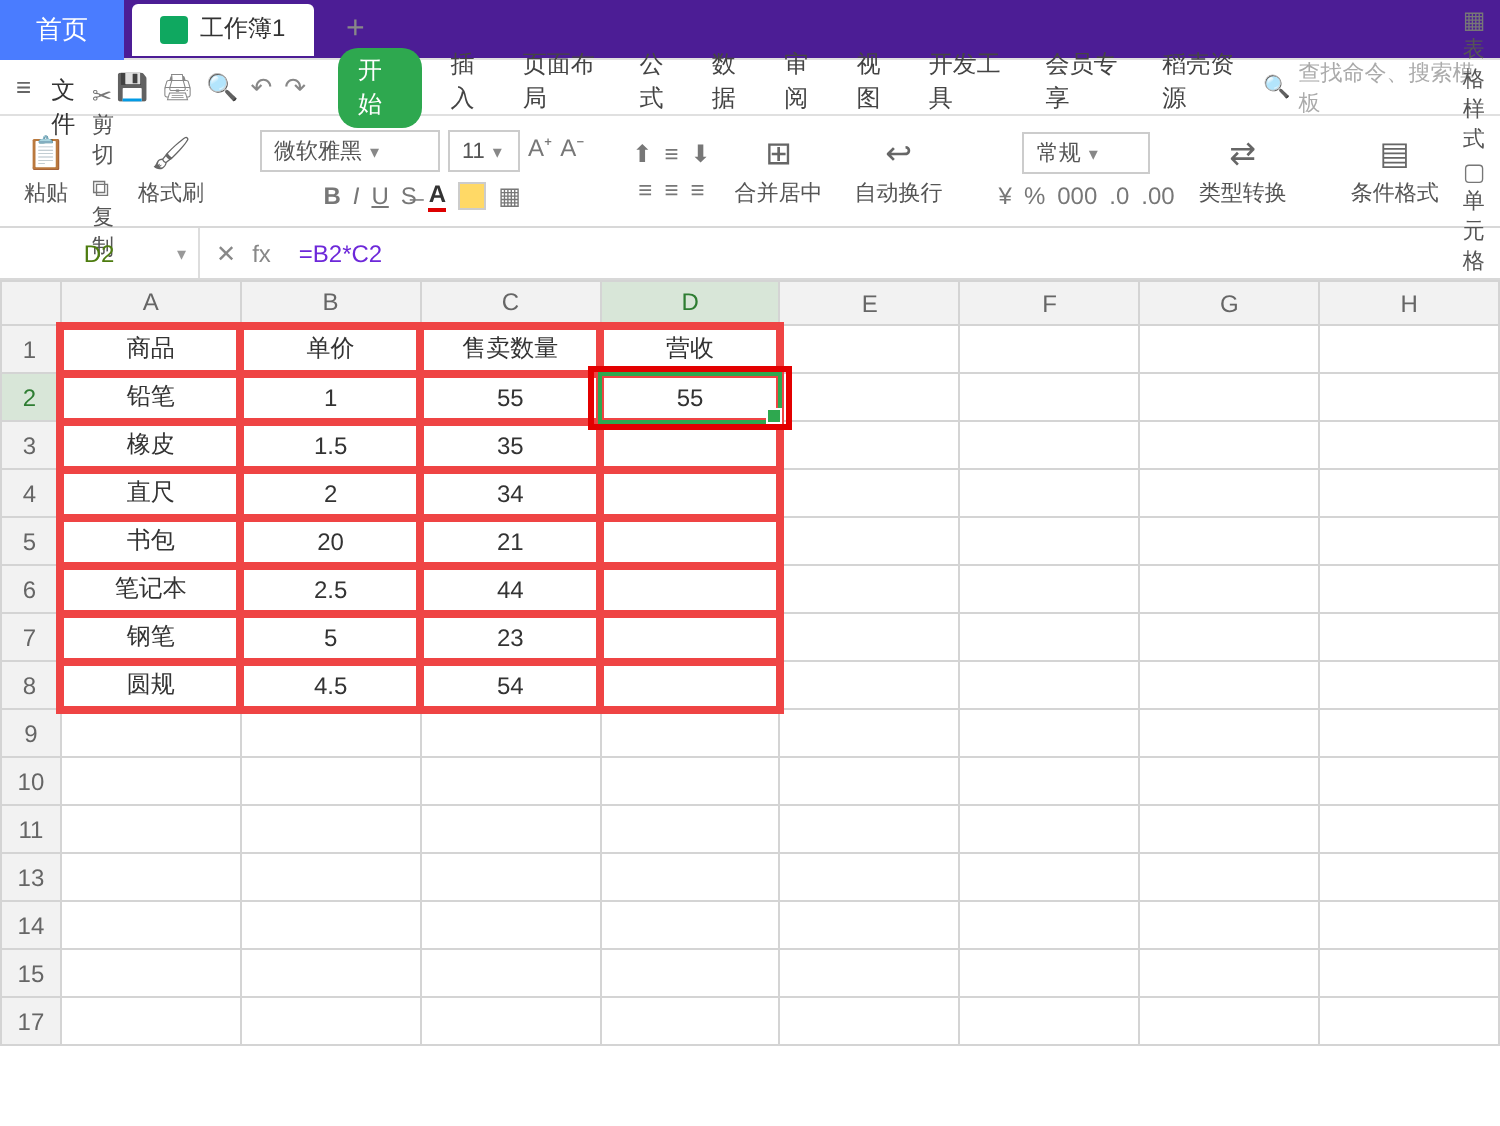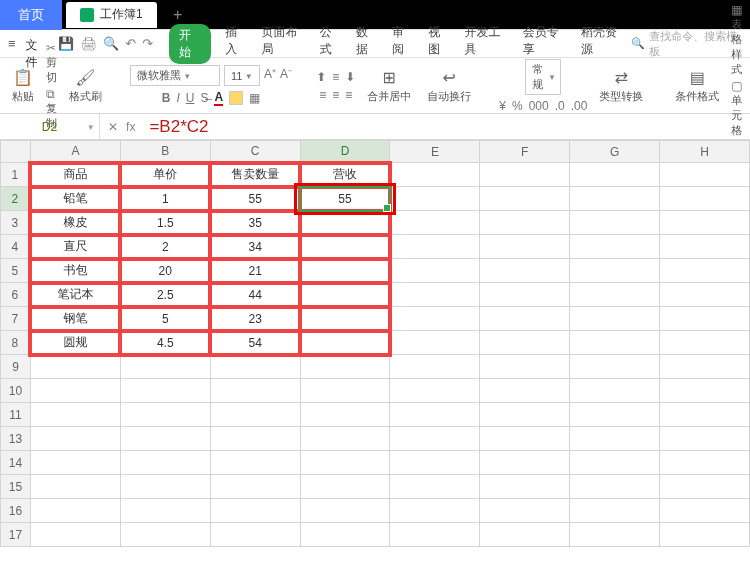--- a/index.html
+++ b/index.html
@@ -1,19 +1,19 @@
 <!DOCTYPE html>
 <html><head>
 <meta charset="utf-8">
 <style>
 * { margin: 0; padding: 0; box-sizing: border-box; }
 body { font-family: "Microsoft YaHei", Arial, sans-serif; font-size: 12px; background: #fff; width: 750px; height: 563px; overflow: hidden; position: relative; }
 
 
-.titlebar { height: 30px; background: #000000; display: flex; align-items: center; border-bottom: 1px solid #e0e0e0; }
+.titlebar { height: 30px; background: #4c1d95; display: flex; align-items: center; border-bottom: 1px solid #e0e0e0; }
 .tab-home { background: #4a7cff; color: #fff; padding: 6px 18px; height: 30px; display: flex; align-items: center; font-size: 13px; }
 .tab-doc { background: #fff; color: #333; padding: 0 14px; height: 26px; display: flex; align-items: center; margin-left: 4px; border-radius: 3px 3px 0 0; gap: 6px; }
 .tab-doc .ico { width: 14px; height: 14px; background: #0fa860; border-radius: 2px; }
 .tab-add { width: 30px; text-align: center; color: #888; font-size: 16px; margin-left: 6px; }
 
 
 .menubar { height: 28px; display: flex; align-items: center; gap: 6px; padding: 0 8px; border-bottom: 1px solid #e0e0e0; background: #fff; }
 .menubar .burger { color: #666; font-size: 13px; }
 .menubar .file { color: #333; font-size: 12px; padding: 2px 4px; margin-top: 20px; }
 .menubar .qicons { display: flex; gap: 6px; color: #888; }
@@ -38,21 +38,21 @@
 .ye { background: #ffd966; }
 .fontA { font-weight: bold; color: #333; position: relative; }
 .fontA::after { content: ""; display: block; height: 2px; background: #d00; }
 
 
 .fbar { height: 26px; display: flex; align-items: center; border-bottom: 1px solid #d8d8d8; background: #fff; }
 .namebox { width: 100px; border-right: 1px solid #ddd; height: 100%; display: flex; align-items: center; justify-content: center; font-size: 12px; color: #4d7c0f; position: relative; }
 .namebox::after { content: "▾"; position: absolute; right: 6px; font-size: 9px; color: #999; }
 .fxlbls { display: flex; align-items: center; gap: 8px; padding: 0 8px; color: #888; font-size: 12px; }
 .fxlbls .fx { }
-.formula-input { flex: 1; padding: 0 6px; font-size: 17px; color: #b91c1c; }
+.formula-input { flex: 1; padding: 0 6px; font-size: 12px; color: #6d28d9; }
 
 
 .grid-wrap { position: relative; }
 table.sheet { border-collapse: collapse; table-layout: fixed; }
 table.sheet th, table.sheet td { border: 1px solid #d4d4d4; font-size: 12px; color: #333; }
 table.sheet th.colhdr { height: 22px; background: #f2f2f2; font-weight: normal; color: #666; width: 90px; }
 table.sheet th.colhdr.sel { background: #d8e6d8; color: #2e7d32; }
 table.sheet th.corner { width: 30px; background: #f2f2f2; }
 table.sheet td.rowhdr { width: 30px; background: #f2f2f2; text-align: center; color: #666; height: 24px; font-weight: normal; }
 table.sheet td.rowhdr.sel { background: #d8e6d8; color: #2e7d32; }
@@ -146,21 +146,21 @@
   <div class="rbtn">
     <span class="ico">⊞</span>
     <span class="lbl">合并居中</span>
   </div>
   <div class="rbtn">
     <span class="ico">↩</span>
     <span class="lbl">自动换行</span>
   </div>
   <div class="sep"></div>
   <div class="rgroup" style="flex-direction:column;gap:4px">
-    <div class="rcombo" style="width:36px">常规</div>
+    <div class="rcombo" style="width:64px">常规</div>
     <div style="display:flex;gap:6px">
       <span class="small-ico">¥</span>
       <span class="small-ico">%</span>
       <span class="small-ico">000</span>
       <span class="small-ico">.0</span>
       <span class="small-ico">.00</span>
     </div>
   </div>
   <div class="rbtn">
     <span class="ico">⇄</span>
@@ -348,31 +348,20 @@
           <td class="cell"></td>
           <td class="cell"></td>
           <td class="cell"></td>
           <td class="cell"></td>
           <td class="cell"></td>
           <td class="cell"></td>
           <td class="cell"></td>
           <td class="cell"></td>
         </tr>
         <tr>
-          <td class="rowhdr">16</td>
-          <td class="cell"></td>
-          <td class="cell"></td>
-          <td class="cell"></td>
-          <td class="cell"></td>
-          <td class="cell"></td>
-          <td class="cell"></td>
-          <td class="cell"></td>
-          <td class="cell"></td>
-        </tr>
-        <tr>
           <td class="rowhdr">17</td>
           <td class="cell"></td>
           <td class="cell"></td>
           <td class="cell"></td>
           <td class="cell"></td>
           <td class="cell"></td>
           <td class="cell"></td>
           <td class="cell"></td>
           <td class="cell"></td>
         </tr>

